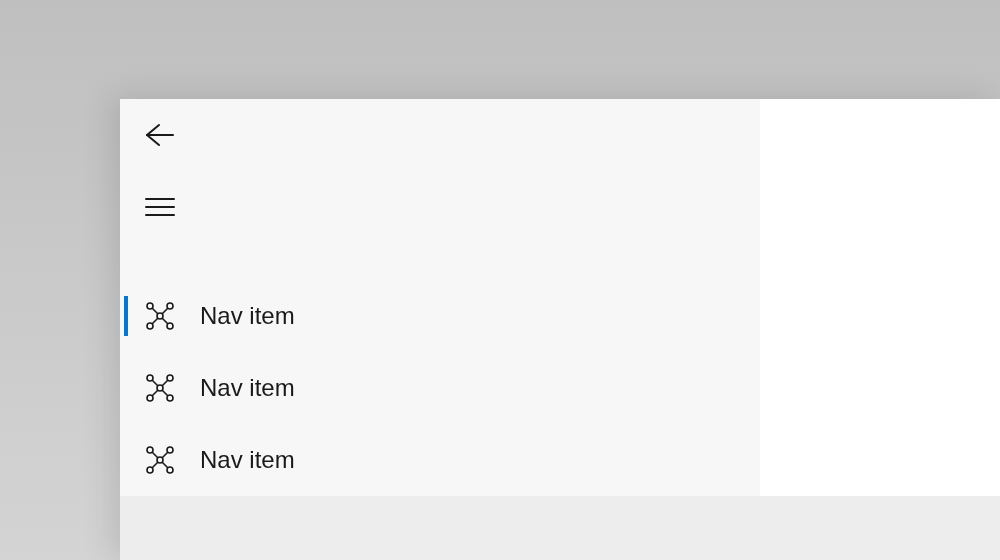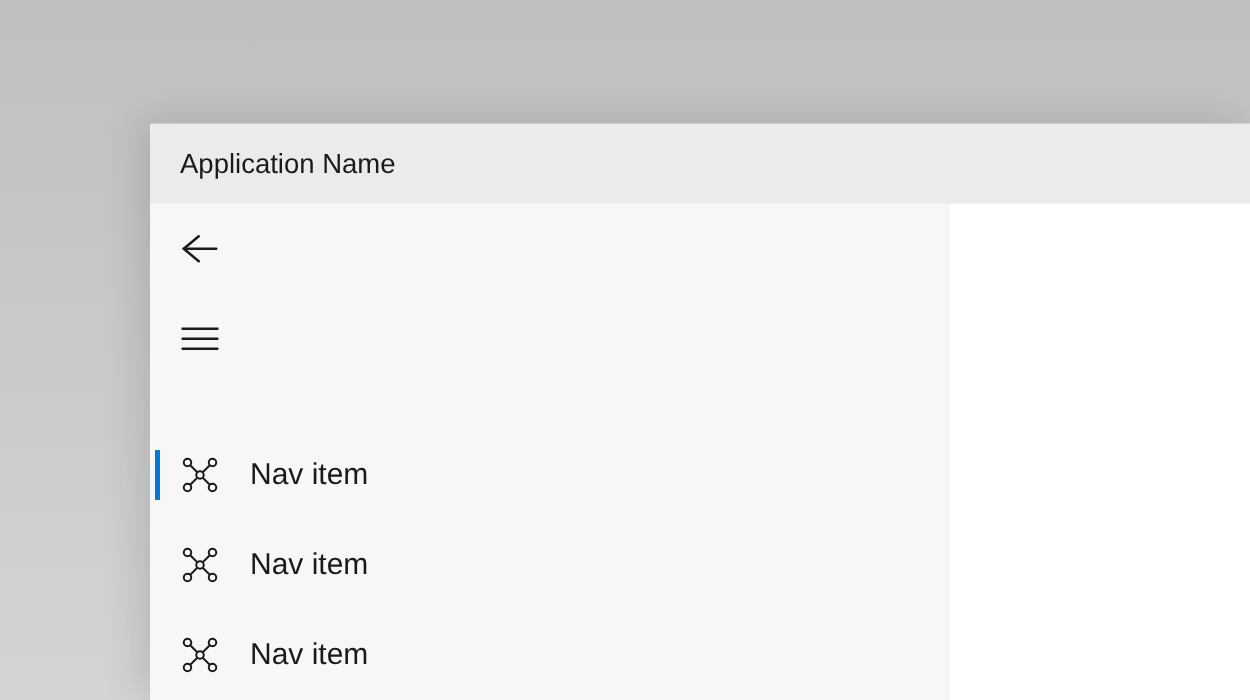--- a/index.html
+++ b/index.html
@@ -85,23 +85,20 @@
   .nav-label {
     font-size: 24px;
     font-weight: 400;
   }
   svg { display: block; }
 </style>
 </head>
 <body>
 
 <div class="window">
-  <div class="titlebar">
-    <span>Application Name</span>
-  </div>
   <div class="body">
     <div class="nav">
 
       <div class="back-btn">
         <span>
           <svg width="30" height="24" viewBox="0 0 30 24" stroke="#1a1a1a" stroke-width="2" fill="none" stroke-linecap="round" stroke-linejoin="round">
             <line x1="2" y1="12" x2="28" y2="12"></line>
             <polyline points="14,2 2,12 14,22"></polyline>
           </svg>
         </span>

